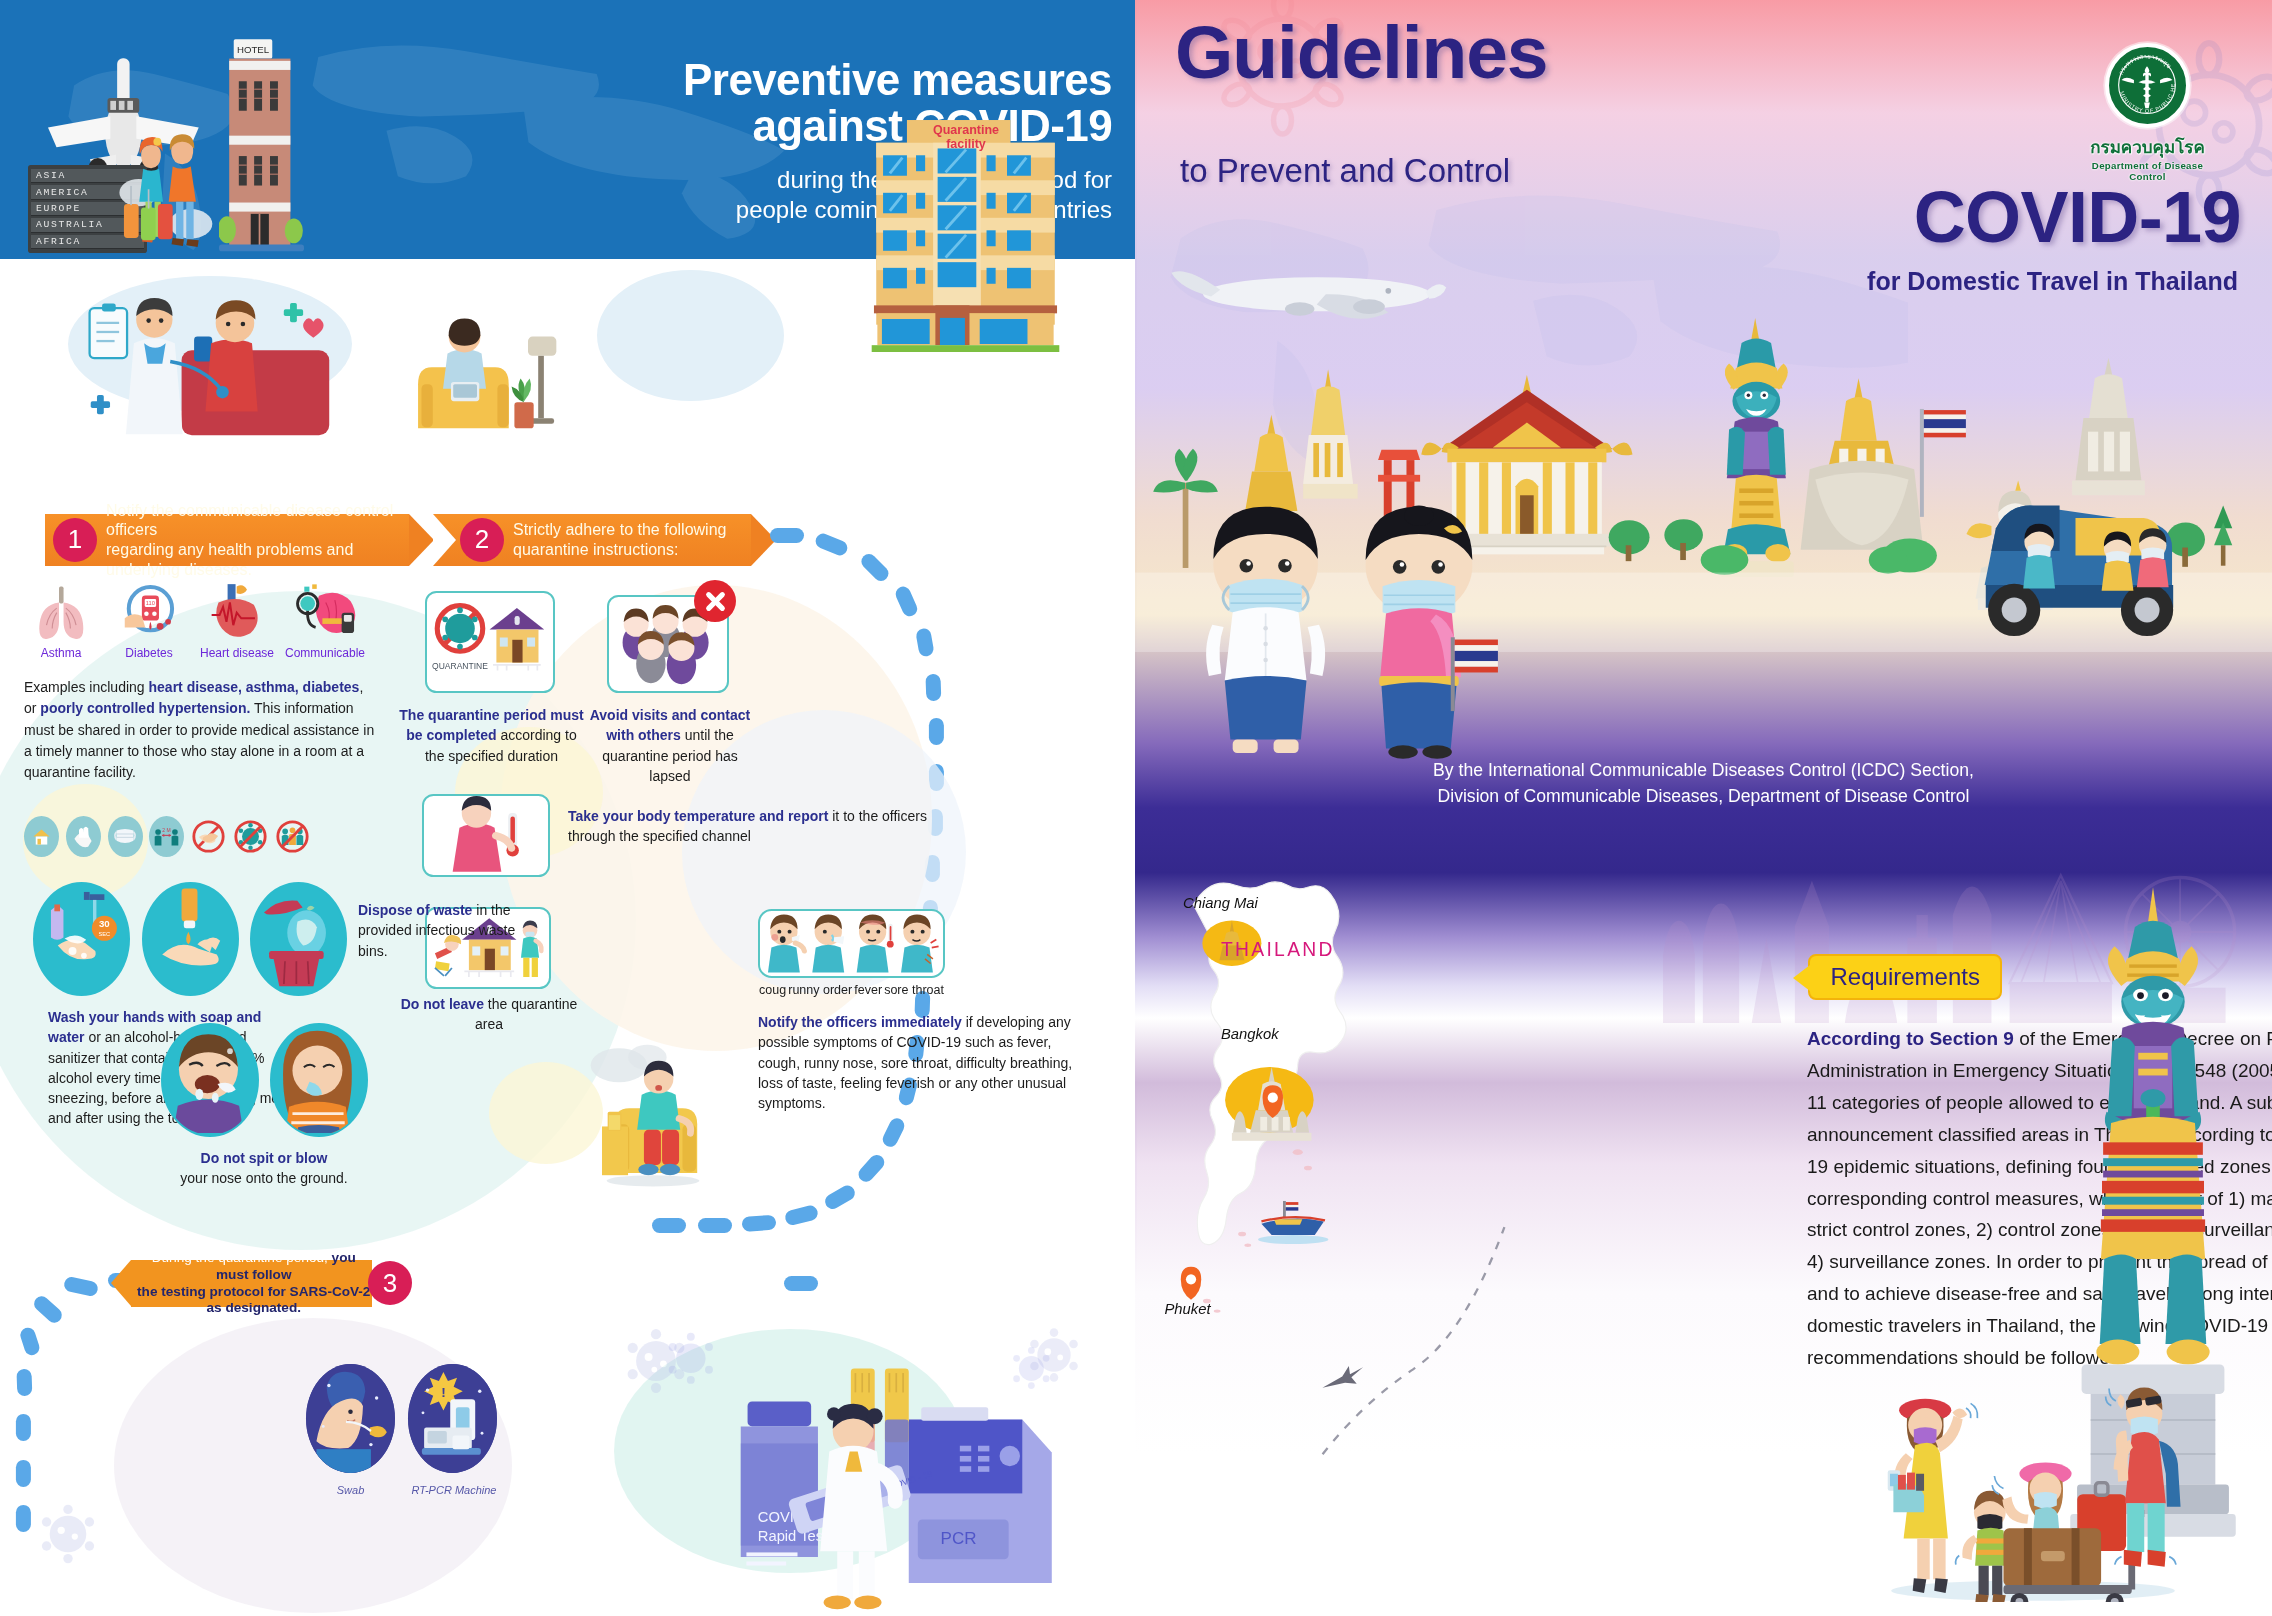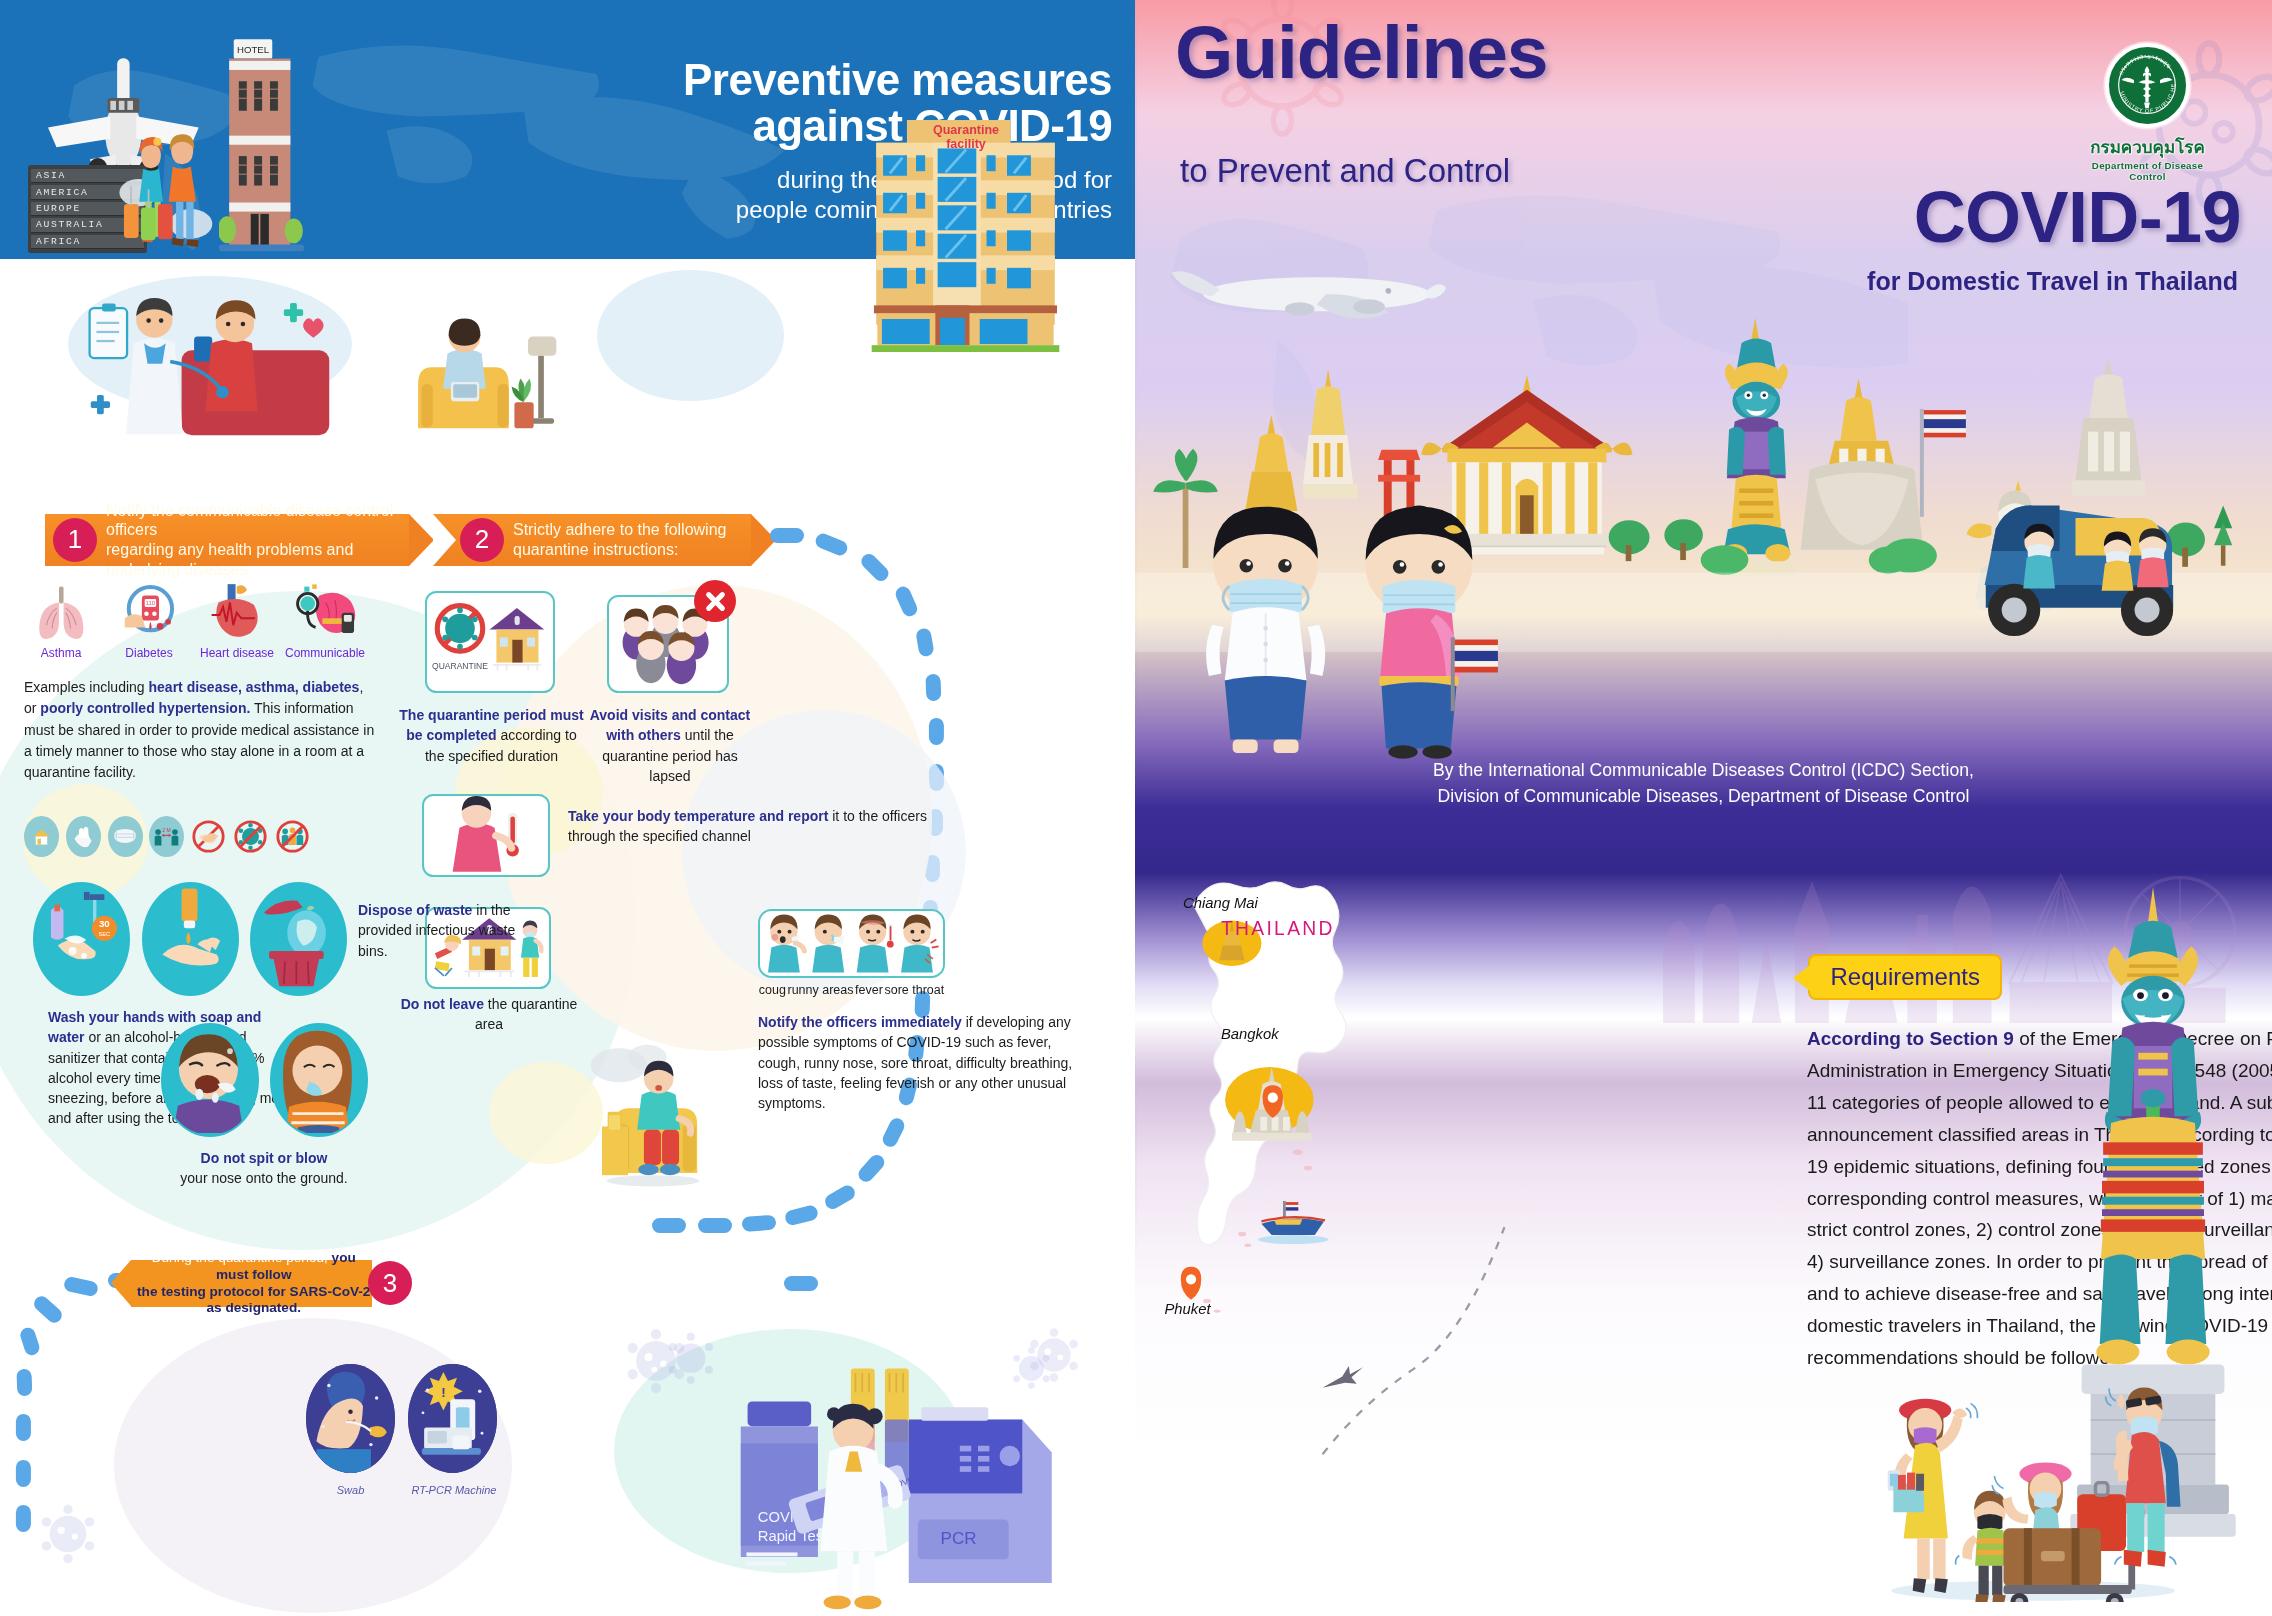--- a/index.html
+++ b/index.html
@@ -288,21 +288,21 @@
   }
   .req-body {
     position:absolute; left: 672px; top: 1023px;
     width: 586px;
     font-size: 19px; line-height: 1.68; color: #1a1a1a;
   }
   .req-body b { color: #2c2382; }
 
   .thai-map { position:absolute; left: 23px; top: 841px; width: 250px; height: 511px; }
   .map-label { position:absolute; font-style: italic; font-size: 14.8px; color:#111; }
-  .map-country { position:absolute; color:#d6187c; font-size: 19.3px; letter-spacing: 2.3px; }
+  .map-country { position:absolute; color:#d6187c; font-size: 19.3px; letter-spacing: 2.3px; margin-top: 21px; }
 
   .skyline { position:absolute; left: 511px; top: 841px; width: 625px; height: 182px; opacity:.35; }
 
   .giant-statue { position:absolute; right: 34px; top: 875px; width: 170px; height: 682px; }
   .travel-family { position:absolute; left: 739px; top: 1375px; width: 318px; height: 227px; }
 
   .vert-divider {
     position:absolute; left: 1135px; top: 0; width: 2.3px; height: 1616px;
     background: #f0eef8;
   }
@@ -847,21 +847,21 @@
             </g>
           <g stroke="#e0403c" stroke-width="3">
               <line x1="66" y1="56" x2="76" y2="50"></line>
               <line x1="68" y1="64" x2="80" y2="62"></line>
             </g>
         </g>
       </svg>
     </div>
     <div style="position:absolute; left:758px; top:983px; width:187px; display:flex; justify-content:space-around;">
       <span style="font-size:12.5px;color:#1c1c1c;">coug</span>
-      <span style="font-size:12.5px;color:#1c1c1c;">runny areas</span>
+      <span style="font-size:12.5px;color:#1c1c1c;">runny order</span>
       <span style="font-size:12.5px;color:#1c1c1c;">fever</span>
       <span style="font-size:12.5px;color:#1c1c1c;">sore throat</span>
     </div>
     <div style="position:absolute; left:758px; top:1012px; width:318px;" class="cap-txt">
       <b>Notify the officers immediately</b><span> if developing any possible symptoms of COVID-19 such as fever, cough, runny nose, sore throat, difficulty breathing, loss of taste, feeling feverish or any other unusual symptoms.</span>
     </div>
 
     <div class="hygiene-row">
       <div class="hyg-pill">
         <svg width="23" height="23" viewBox="0 0 40 40">

